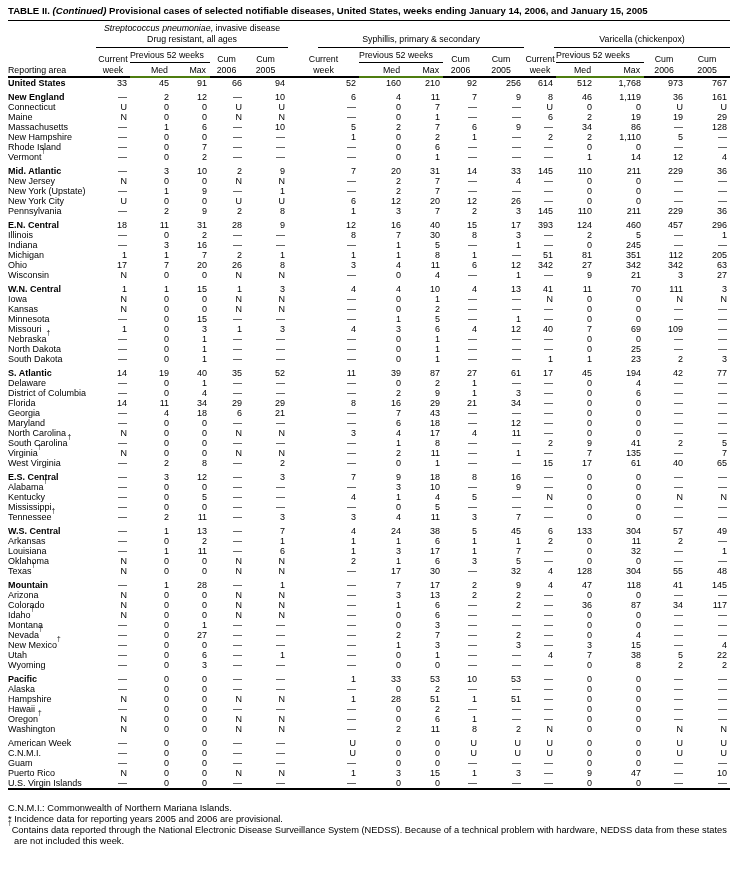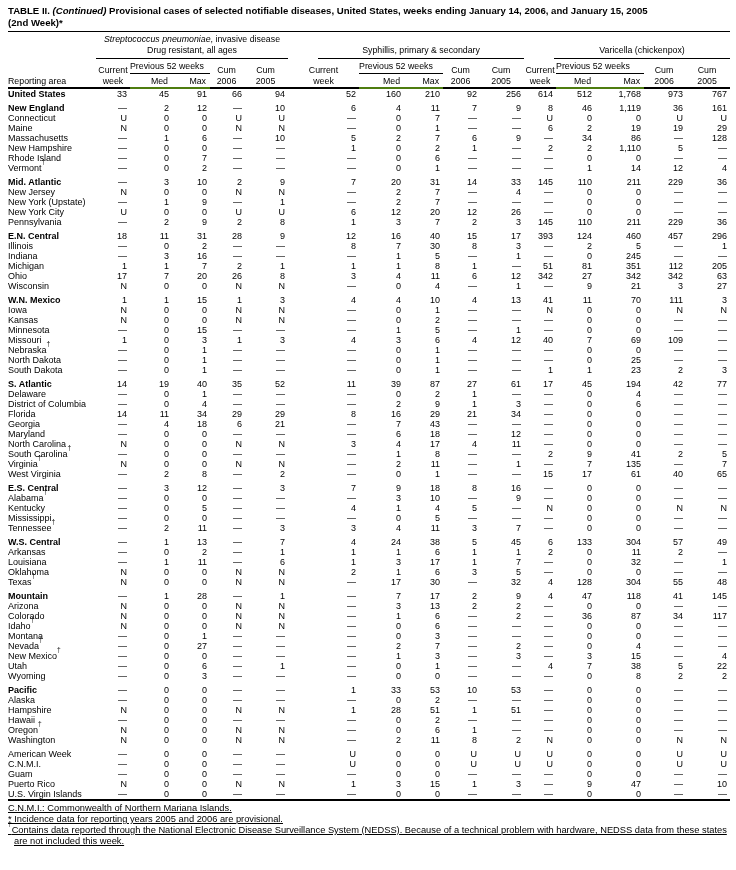--- a/index.html
+++ b/index.html
@@ -30,34 +30,33 @@
   th.mm { text-align:right; padding-right:4px; border-bottom:2px solid #4d7c0f; }
 
   tbody th { text-align:left; font-weight:normal; font-size:9px; line-height:10px;
              white-space:nowrap; overflow:visible; }
   tbody td { text-align:right; padding-right:3px; font-size:9px; line-height:10px;
              white-space:nowrap; }
   tbody th.bold { font-weight:bold; }
   tbody tr.gap th, tbody tr.gap td { padding-top:4px; }
   sup { font-size:6.5px; position:relative; top:-3px; line-height:0; }
 
-  .footnotes { margin-top:2px; font-size:9.3px; line-height:11px; width:722px;text-decoration:underline; }
+  .footnotes { margin-top:13px; font-size:9.3px; line-height:11px; width:722px; }
   .footnotes .fn { margin-bottom:0; }
   .legend span { margin-right:22px; }
   .legend span:last-child { margin-right:0; }
   .dagger-fn { padding-left:6px; text-indent:-6px; }
 </style>
 </head>
 <body>
 
 <div class="page">
 
   <div class="title">
     <div><span>TABLE II. </span><span class="i">(Continued)</span><span> Provisional cases of selected notifiable diseases, United States, weeks ending January 14, 2006, and January 15, 2005</span></div>
-    <div>(2nd Week)*</div>
   </div>
 
   <table>
     <colgroup>
       <col style="width:88px">
       <col style="width:34px">
         <col style="width:42px">
         <col style="width:38px">
         <col style="width:35px">
         <col style="width:43px">
@@ -456,21 +455,21 @@
           <td>4</td>
           <td>—</td>
           <td>1</td>
           <td>—</td>
           <td>9</td>
           <td>21</td>
           <td>3</td>
           <td>27</td>
         </tr>
         <tr class="gap">
-          <th class="bold">W.N. Mexico</th>
+          <th class="bold">W.N. Central</th>
           <td>1</td>
           <td>1</td>
           <td>15</td>
           <td>1</td>
           <td>3</td>
           <td>4</td>
           <td>4</td>
           <td>10</td>
           <td>4</td>
           <td>13</td>

